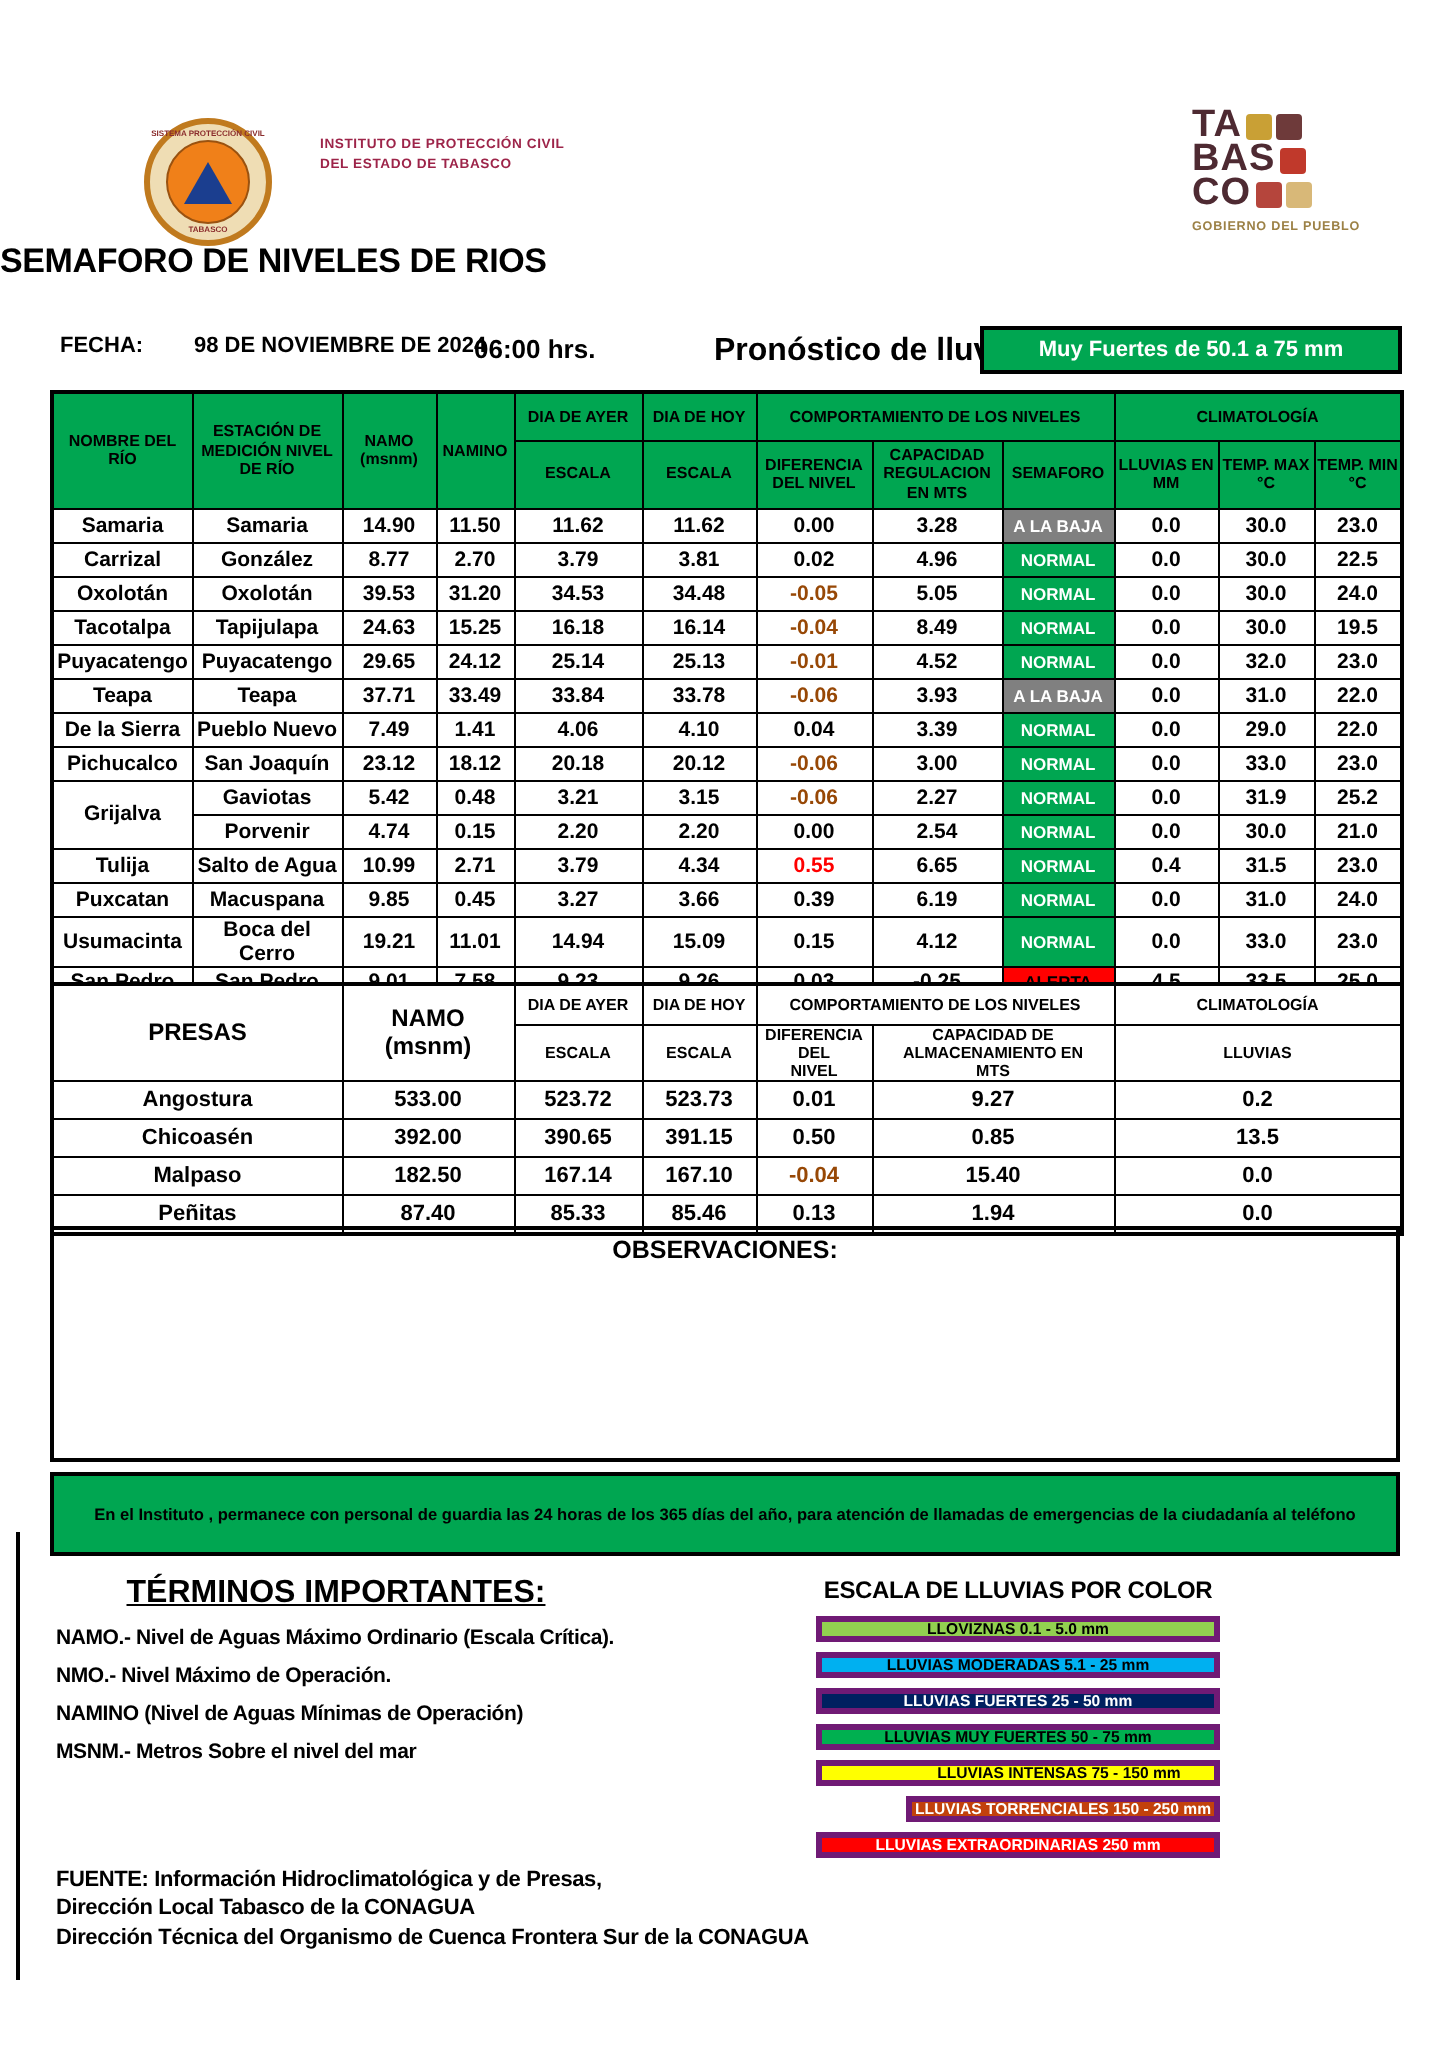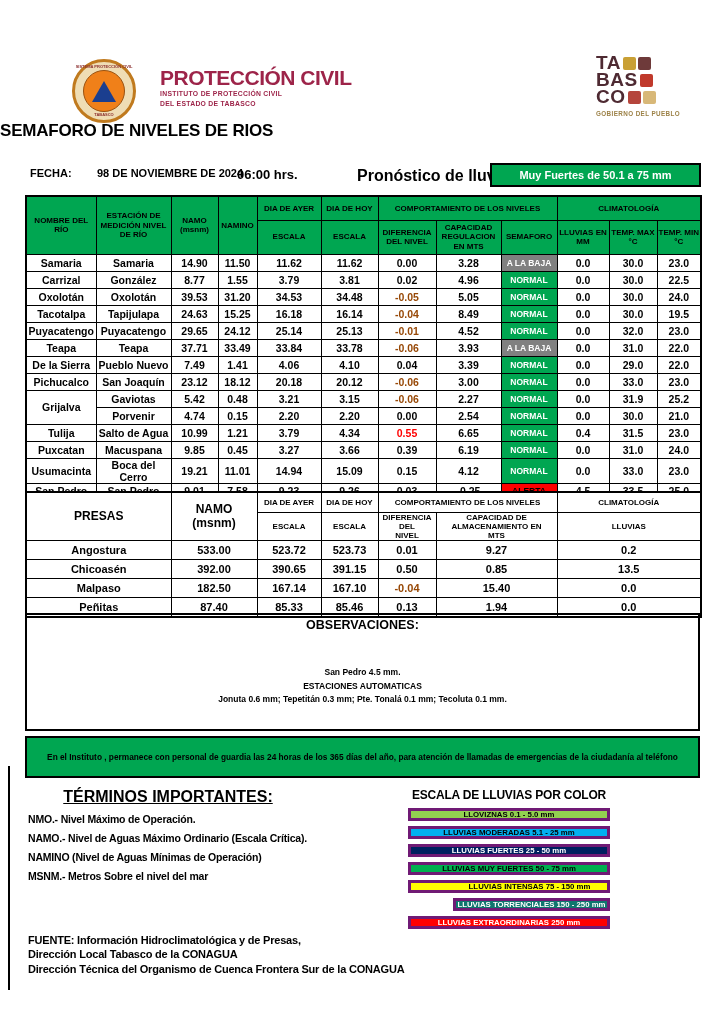--- a/index.html
+++ b/index.html
@@ -83,21 +83,20 @@
 
   <div class="top-header">
     <div class="pc-seal">
       <div class="seal-top-text">SISTEMA PROTECCIÓN CIVIL</div>
       <div class="seal-inner">
         <div class="seal-tri"></div>
       </div>
       <div class="seal-bot-text">TABASCO</div>
     </div>
     <div class="pc-text">
-      <div class="pc-title">PROTECCIÓN CIVIL</div>
       <div class="pc-sub">INSTITUTO DE PROTECCIÓN CIVIL</div>
       <div class="pc-sub">DEL ESTADO DE TABASCO</div>
     </div>
     <div class="tb-logo">
       <div class="tb-row">
         <span class="tb-txt">TA</span>
         <span class="tile t1"></span>
         <span class="tile t2"></span>
       </div>
       <div class="tb-row">
@@ -181,21 +180,21 @@
           <td>3.28</td>
           <td class="sem" style="background: rgb(128, 128, 128); color: rgb(255, 255, 255);">A LA BAJA</td>
           <td>0.0</td>
           <td>30.0</td>
           <td>23.0</td>
         </tr>
         <tr>
           <td>Carrizal</td>
           <td>González</td>
           <td>8.77</td>
-          <td>1.55</td>
+          <td>2.70</td>
           <td>3.79</td>
           <td>3.81</td>
           <td>0.02</td>
           <td>4.96</td>
           <td class="sem" style="background: rgb(0, 166, 81); color: rgb(255, 255, 255);">NORMAL</td>
           <td>0.0</td>
           <td>30.0</td>
           <td>22.5</td>
         </tr>
         <tr>
@@ -306,21 +305,21 @@
           <td>2.54</td>
           <td class="sem" style="background: rgb(0, 166, 81); color: rgb(255, 255, 255);">NORMAL</td>
           <td>0.0</td>
           <td>30.0</td>
           <td>21.0</td>
         </tr>
         <tr>
           <td>Tulija</td>
           <td>Salto de Agua</td>
           <td>10.99</td>
-          <td>1.21</td>
+          <td>2.71</td>
           <td>3.79</td>
           <td>4.34</td>
           <td style="color: rgb(255, 0, 0);">0.55</td>
           <td>6.65</td>
           <td class="sem" style="background: rgb(0, 166, 81); color: rgb(255, 255, 255);">NORMAL</td>
           <td>0.4</td>
           <td>31.5</td>
           <td>23.0</td>
         </tr>
         <tr>
@@ -433,50 +432,45 @@
           <td>85.46</td>
           <td>0.13</td>
           <td>1.94</td>
           <td>0.0</td>
         </tr>
       </tbody>
   </table>
 
   <div class="obs">
     <div class="obs-title">OBSERVACIONES:</div>
-    <div class="obs-body">
-      <div>San Pedro 4.5 mm.</div>
-      <div>ESTACIONES AUTOMATICAS</div>
-      <div>Jonuta 0.6 mm; Tepetitán 0.3 mm; Pte. Tonalá 0.1 mm; Tecoluta 0.1 mm.</div>
-    </div>
   </div>
 
   <div class="green-bar">
     <div>En el Instituto , permanece con personal de guardia las 24 horas de los 365 días del año, para atención de llamadas de emergencias de la ciudadanía al teléfono</div>
   </div>
 
   <div class="left-rule"></div>
 
   <div class="terms">
     <div class="terms-title">TÉRMINOS IMPORTANTES:</div>
+    <div class="terms-item">NAMO.-  Nivel de Aguas Máximo Ordinario (Escala Crítica).</div>
     <div class="terms-item">NMO.-  Nivel Máximo de Operación.</div>
-    <div class="terms-item">NAMO.-  Nivel de Aguas Máximo Ordinario (Escala Crítica).</div>
     <div class="terms-item">NAMINO (Nivel de Aguas Mínimas de Operación)</div>
     <div class="terms-item">MSNM.-  Metros Sobre el nivel del mar</div>
   </div>
 
   <div class="escala">
     <div class="escala-title">ESCALA DE LLUVIAS POR COLOR</div>
     <div class="esc-bars" id="escala-bars">
         <div class="esc-bar" style="background: rgb(146, 208, 80); color: rgb(0, 0, 0);">LLOVIZNAS   0.1 -  5.0 mm</div>
         <div class="esc-bar" style="background: rgb(0, 176, 240); color: rgb(0, 0, 0);">LLUVIAS MODERADAS 5.1 - 25 mm</div>
         <div class="esc-bar" style="background: rgb(0, 32, 96); color: rgb(255, 255, 255);">LLUVIAS FUERTES        25 - 50 mm</div>
         <div class="esc-bar" style="background: rgb(0, 176, 80); color: rgb(0, 0, 0);">LLUVIAS MUY FUERTES   50 - 75 mm</div>
         <div class="esc-bar" style="background: rgb(255, 255, 0); color: rgb(0, 0, 0); padding-left: 41px;">LLUVIAS INTENSAS    75 - 150 mm</div>
-        <div class="esc-bar" style="background: #0f766e; color: rgb(255, 255, 255); margin-left: 45px;">LLUVIAS TORRENCIALES  150 - 250  mm</div>
+        <div class="esc-bar" style="background: #c2410c; color: rgb(255, 255, 255); margin-left: 45px;">LLUVIAS TORRENCIALES  150 - 250  mm</div>
         <div class="esc-bar" style="background: rgb(255, 0, 0); color: rgb(255, 255, 255);">LLUVIAS EXTRAORDINARIAS 250  mm</div>
       </div>
   </div>
 
   <div class="fuente">
     <div>FUENTE: Información Hidroclimatológica y de Presas,</div>
     <div>Dirección Local Tabasco de la CONAGUA</div>
     <div>Dirección Técnica del Organismo de Cuenca Frontera Sur de la CONAGUA</div>
   </div>
 

